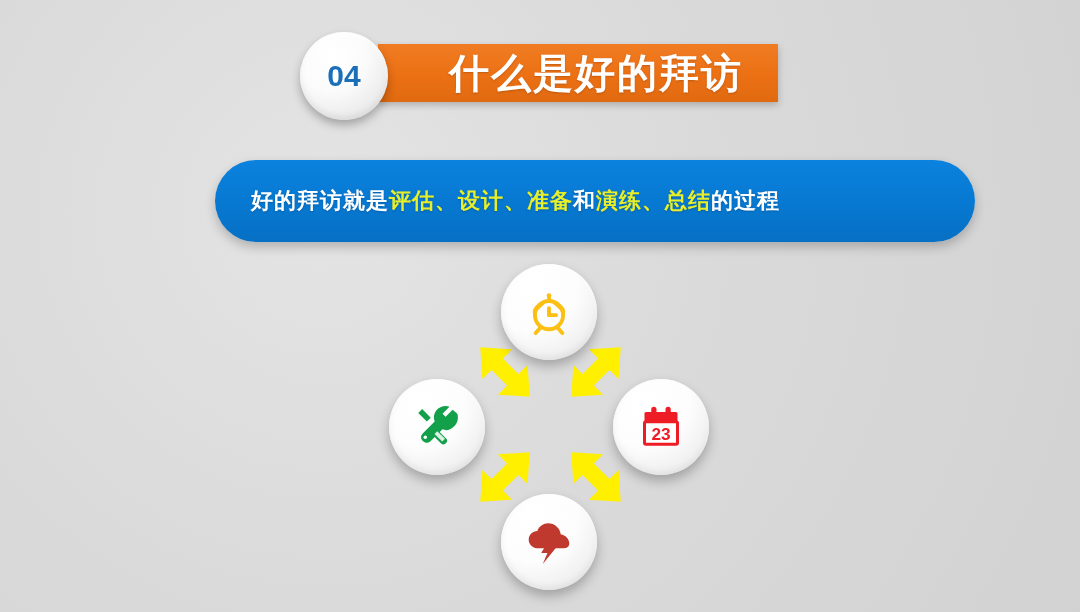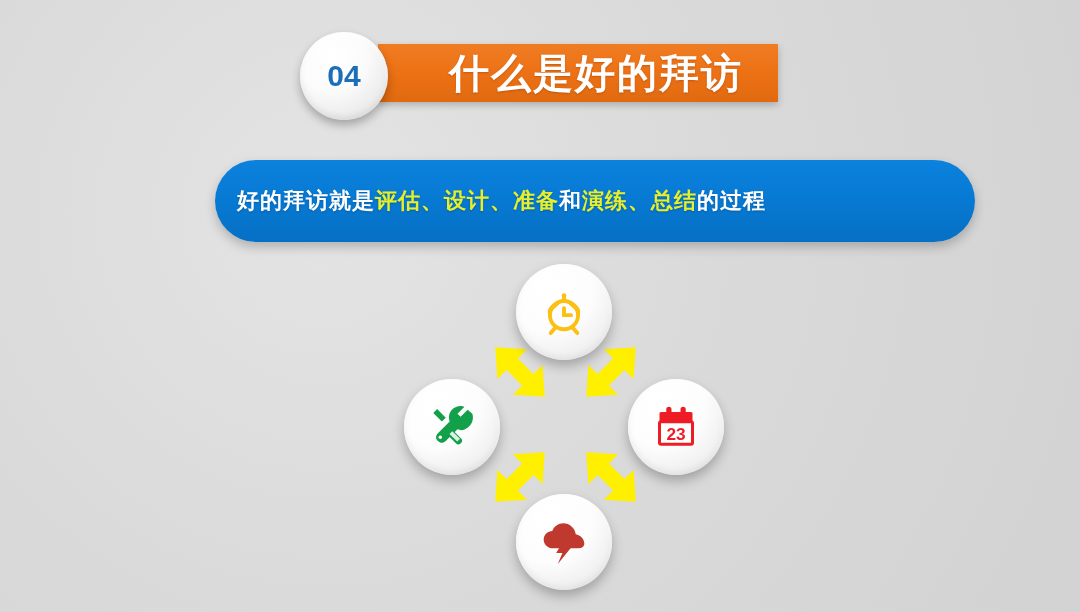--- a/index.html
+++ b/index.html
@@ -89,36 +89,36 @@
     top: 160px;
     width: 760px;
     height: 82px;
     border-radius: 41px;
     background: linear-gradient(180deg, #0b82de 0%, #0779d2 50%, #0670c4 100%);
     box-shadow: 0 5px 11px rgba(0,0,0,.22);
     display: flex;
     align-items: center;
   }
   .banner-text {
-    padding-left: 22px;
+    padding-left: 36px;
     font-size: 22px;
     font-weight: bold;
     color: #ffffff;
     letter-spacing: 1px;
     white-space: nowrap;
     text-shadow: 0 1px 2px rgba(0,40,80,.3);
   }
   .banner-text .hl {
     color: #e6ef2a;
   }
 
   
   .diagram {
     position: absolute;
-    left: 389px;
+    left: 374px;
     top: 255px;
     width: 350px;
     height: 350px;
   }
 
   .node {
     position: absolute;
     width: 96px;
     height: 96px;
     border-radius: 50%;

